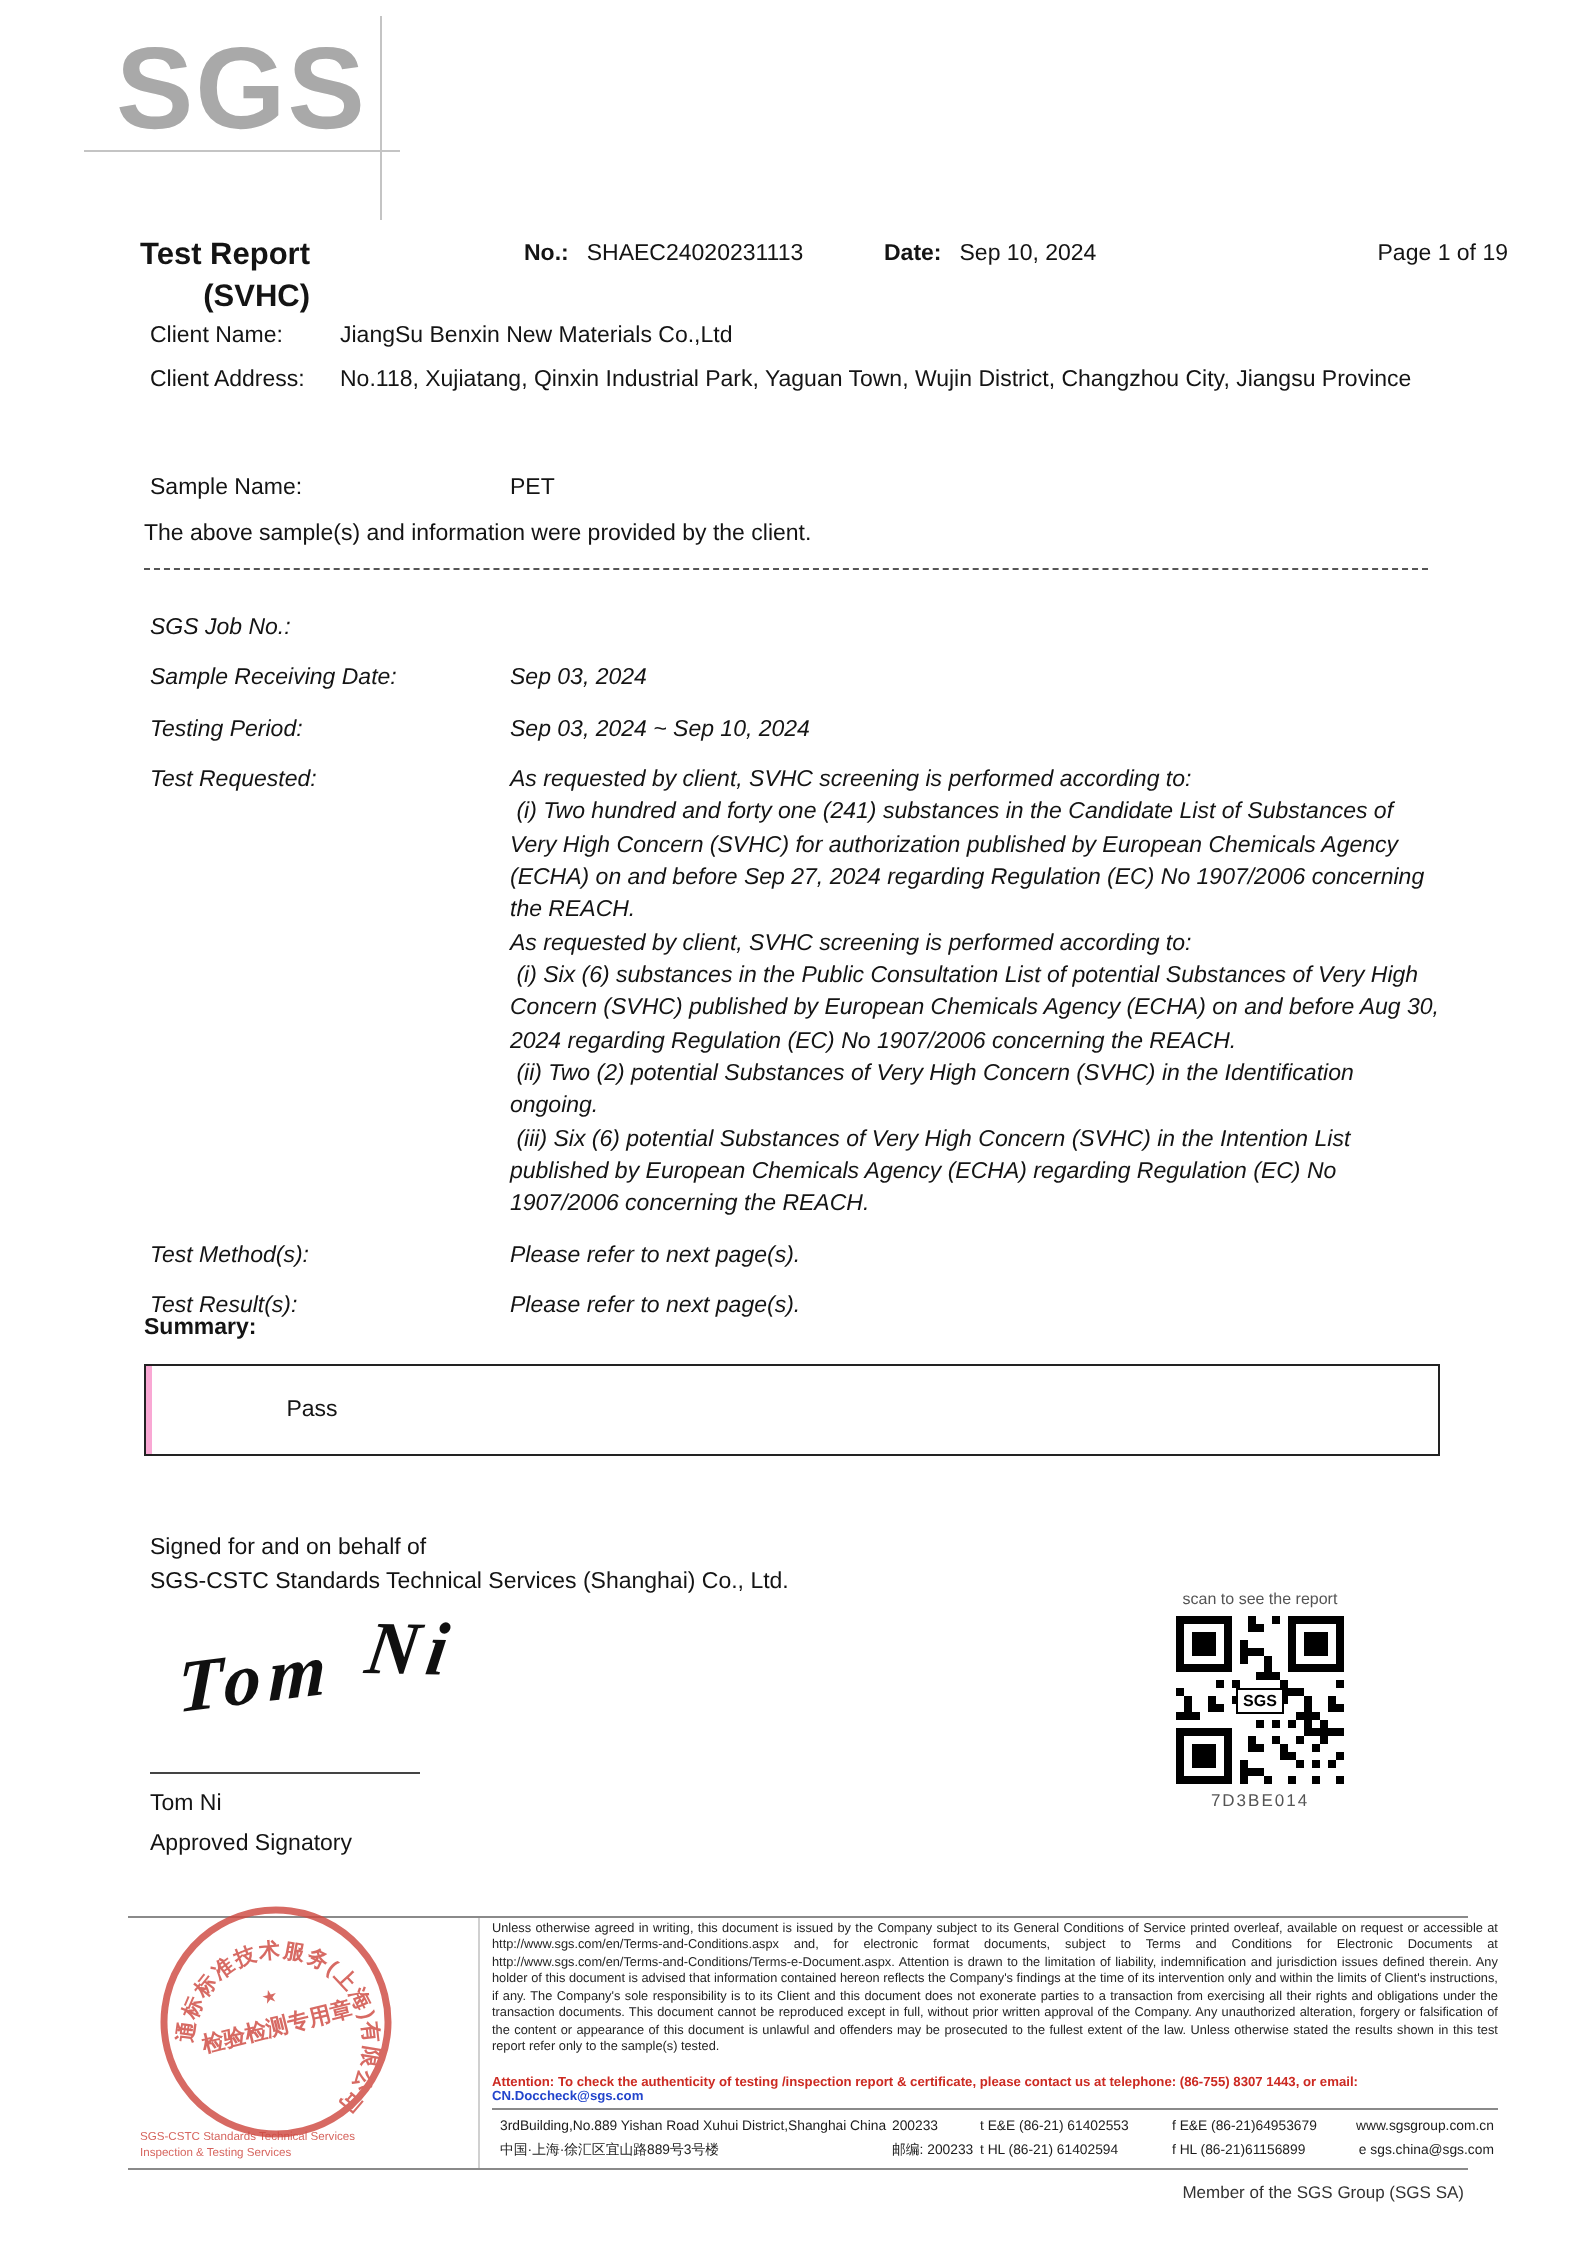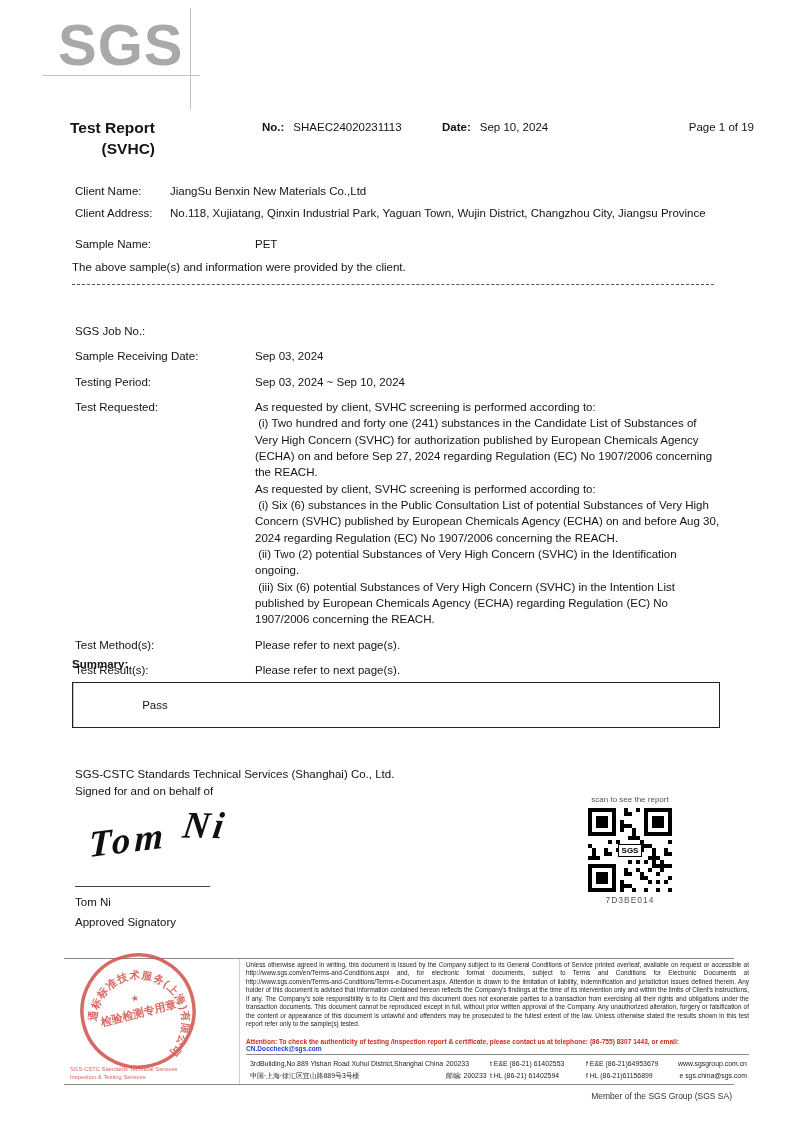--- a/index.html
+++ b/index.html
@@ -19,43 +19,43 @@
 
   
   .header-row { position:absolute; top:118px; left:45px; right:40px; display:flex; align-items:flex-start; }
   .report-title { width:110px; text-align:right; font-size:15.5px; font-weight:bold; line-height:1.35; }
   .hdr-no { width:230px; padding:3px 0 0 70px; white-space:nowrap; }
   .hdr-date { width:205px; padding:3px 0 0 20px; white-space:nowrap; }
   .hdr-page { flex:1; text-align:right; padding-top:3px; white-space:nowrap; }
   .hdr-label { font-weight:bold; margin-right:9px;margin-left:37px; }
 
   
-  .client-block { position:absolute; top:183px; left:75px; width:642px; line-height:1.4; }
+  .client-block { position:absolute; top:160px; left:75px; width:642px; line-height:1.4; }
   .crow { display:flex; margin-bottom:6px; }
   .crow .lbl { width:95px; flex:none; }
   .crow .val { flex:1; }
 
   .sample-row { position:absolute; top:238px; left:75px; display:flex; width:642px; }
   .sample-row .lbl { width:180px; flex:none; }
   .note { position:absolute; top:261px; left:72px; }
   .dash { position:absolute; top:284px; left:72px; width:642px; border-top:1.5px dashed #555; }
 
   
-  .details { position:absolute; top:323px; left:75px; width:645px; line-height:1.42; }
+  .details { position:absolute; top:306px; left:75px; width:645px; line-height:1.42;font-style:italic; }
   .drow { display:flex; margin-bottom:9px; }
   .drow .lbl { width:180px; flex:none; }
   .drow .val { flex:1; }
   .tr-line { white-space:pre-wrap; }
   .gap-top { margin-top:7px; }
 
   
   .summary-h { position:absolute; top:658px; left:72px; font-weight:bold; }
   .summary-table { position:absolute; top:682px; left:72px; width:648px; border:1px solid #222; display:flex; min-height:46px; }
   .summary-text { flex:1; padding:7px 10px; line-height:1.4; }
-  .summary-pass { width:163px; border-left:1px solid #f9a8d4; display:flex; align-items:center; justify-content:center; }
+  .summary-pass { width:163px; border-left:3px solid #f9a8d4; display:flex; align-items:center; justify-content:center; }
 
   
   .sign-block { position:absolute; top:766px; left:75px; width:420px; line-height:1.5; }
   .handwriting { display:inline-block; margin:16px 0 0 14px; font-family:"Liberation Serif","DejaVu Serif",serif; font-style:italic; font-weight:bold; font-size:37px; color:#101010; transform:rotate(-7deg) skewX(-8deg); transform-origin:left center; letter-spacing:4px; white-space:nowrap; }
   .handwriting .w2 { display:inline-block; margin-left:16px; transform:rotate(8deg) translateY(-5px); }
   .sig-line { width:135px; border-bottom:1px solid #444; margin-top:14px; }
   .printed-name { margin-top:7px; }
   .role { margin-top:3px; }
 
   
@@ -162,22 +162,22 @@
       <div class="val">Please refer to next page(s).</div>
     </div>
   </div>
 
   <div class="summary-h">Summary:</div>
   <div class="summary-table">
     <div class="summary-pass">Pass</div>
   </div>
 
   <div class="sign-block">
+    <div>Signed for and on behalf of</div>
     <div>SGS-CSTC Standards Technical Services (Shanghai) Co., Ltd.</div>
-    <div>Signed for and on behalf of</div>
     <div class="handwriting">
       <span>Tom</span><span class="w2">Ni</span>
     </div>
     <div class="sig-line"></div>
     <div class="printed-name">Tom Ni</div>
     <div class="role">Approved Signatory</div>
   </div>
 
   <div class="qr-block">
     <div class="qr-caption">scan to see the report</div>

